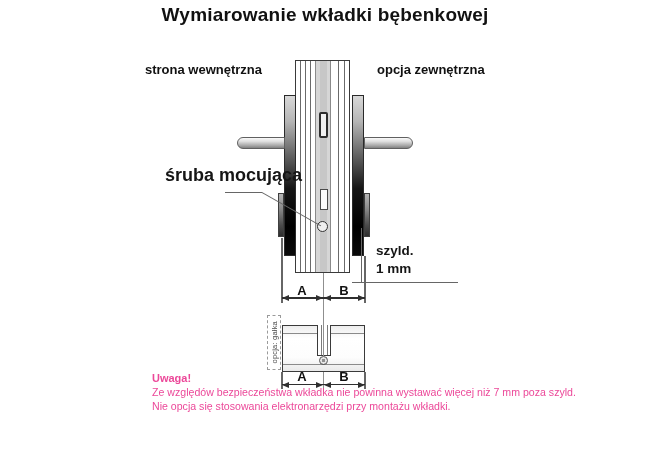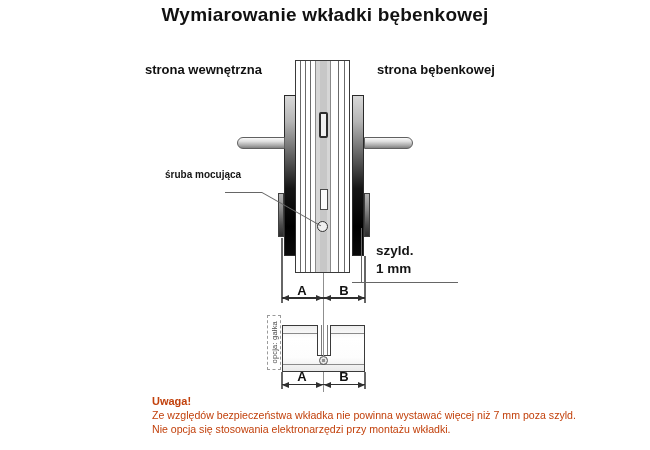--- a/index.html
+++ b/index.html
@@ -22,47 +22,47 @@
   .slot-lower{left:320px;top:189px;width:8px;height:21px;background:#fbfbfb;border:1px solid #4a4a4a;box-sizing:border-box;}
   .screw-main{left:317px;top:221px;width:11px;height:11px;border:1.5px solid #333;border-radius:50%;background:#efefef;box-sizing:border-box;}
   .hline{background:#666;height:1.2px;}
   .vline{background:#666;width:1.2px;}
   .dimline{background:#2f2f2f;height:1.2px;}
   .centerline{left:322.6px;top:273px;width:1px;height:119px;background:#8f8f8f;}
   .arrow{width:0;height:0;border-top:3px solid transparent;border-bottom:3px solid transparent;}
   .arrow.right{border-left:7px solid #2f2f2f;}
   .arrow.left{border-right:7px solid #2f2f2f;}
   .dim-letter{font-size:13px;font-weight:bold;transform:translateX(-50%);color:#111;}
-  .screw-label{left:165px;top:167px;font-size:10px;font-weight:bold;line-height:16.5px;color:#161616;}
+  .screw-label{left:165px;top:167px;font-size:18px;font-weight:bold;line-height:16.5px;color:#161616;}
   .max-label{left:376px;top:242px;font-size:13.5px;font-weight:bold;line-height:18px;color:#161616;}
   
   .opt-box{left:267px;top:315px;width:14px;height:55px;border:1px dashed #9a9a9a;background:#fff;box-sizing:border-box;
            display:flex;align-items:center;justify-content:center;}
   .opt-text{writing-mode:vertical-rl;transform:rotate(180deg);font-size:7.5px;color:#4a4a4a;white-space:nowrap;letter-spacing:0.2px;}
   .cyl-body{left:282px;top:325px;width:83px;height:47px;border:1px solid #3a3a3a;box-sizing:border-box;
             background:linear-gradient(180deg,#ededed 0%,#ffffff 28%,#fdfdfd 70%,#e9e9e9 100%);}
   .cyl-line{left:283px;width:81px;height:1px;background:#8a8a8a;}
   .cam-slot{left:317px;top:325px;width:14px;height:31px;background:#fff;border:1px solid #3a3a3a;border-top:none;box-sizing:border-box;}
   .cam-inner{top:325px;width:1px;height:30px;background:#7a7a7a;}
   .screw-small{left:319px;top:356px;width:9px;height:9px;border:1px solid #555;border-radius:50%;box-sizing:border-box;
                background:radial-gradient(circle at 50% 50%, #8f8f8f 0 30%, #e6e6e6 35%);}
   
-  .notes{left:152px;top:395px;width:470px;color:#c2410c;}
+  .notes{left:152px;top:372px;width:470px;color:#ec4899;}
   .notes-heading{font-size:11px;font-weight:bold;margin:0 0 2px 0;}
   .note-line{font-size:10.6px;line-height:13.8px;}
 </style>
 </head>
 <body>
 
 <div class="canvas">
 
   <div class="abs side-label" style="left:145px;">strona wewnętrzna</div>
 
   <div class="abs title">Wymiarowanie wkładki bębenkowej</div>
-  <div class="abs side-label" style="left:377px;">strona bębenkowej</div>
+  <div class="abs side-label" style="left:377px;">opcja zewnętrzna</div>
 
   <div class="abs door"></div>
   <div class="abs stripe"></div>
   <div class="abs stripe-core"></div>
   <div class="abs door-line" style="left:300px;"></div>
   <div class="abs door-line" style="left:305px;"></div>
   <div class="abs door-line" style="left:310px;"></div>
   <div class="abs door-line" style="left:338px;"></div>
   <div class="abs door-line" style="left:344px;"></div>
 

